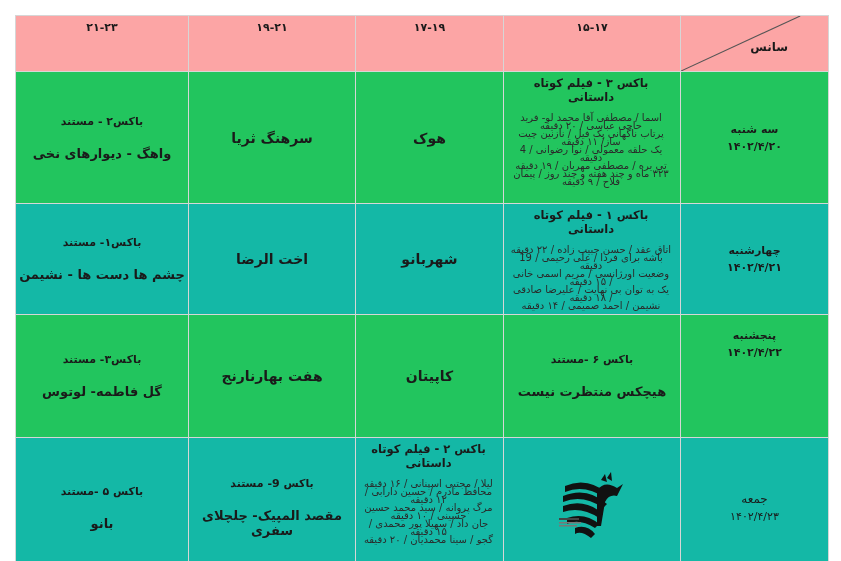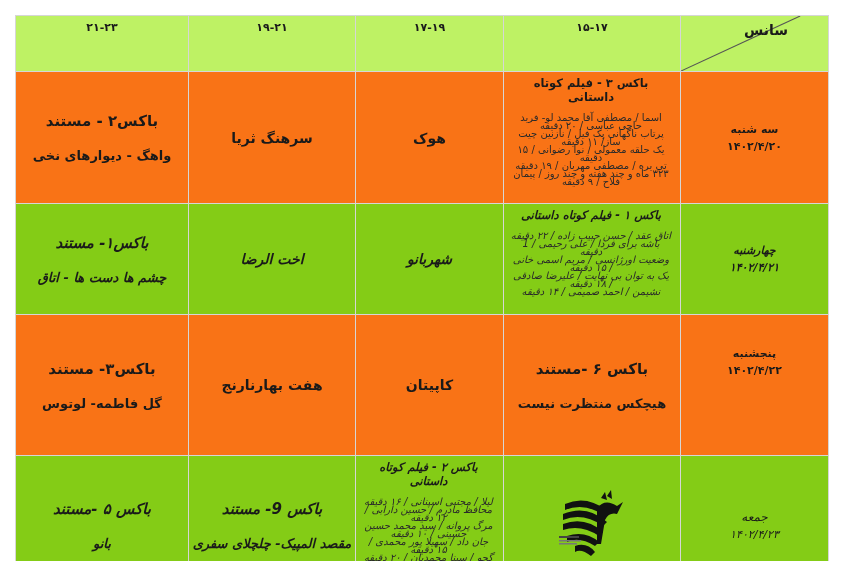--- a/index.html
+++ b/index.html
@@ -6,35 +6,35 @@
   body { width: 841px; height: 561px; position: relative; overflow: hidden;
          font-family: "DejaVu Sans", sans-serif; color: #1a1a1a; }
   table.schedule {
     position: absolute; left: 15px; top: 15px; width: 813px;
     border-collapse: collapse; direction: rtl; table-layout: fixed;
   }
   table.schedule td, table.schedule th {
     border: 1px solid #d6d6d6; text-align: center; vertical-align: middle;
     padding: 0; font-weight: bold; font-size: 11px;
   }
-  .row-shaded td { background: #f97316; }
-  .row-plain td { background: #84cc16; font-style: italic; }
-  tr.header th { height: 50px; background: #bef264; vertical-align: top; padding-top: 5px; font-size: 11px; }
+  .row-shaded td { background: #22c55e; }
+  .row-plain td { background: #14b8a6; }
+  tr.header th { height: 50px; background: #fca5a5; vertical-align: top; padding-top: 5px; font-size: 11px; }
   th.corner { position: relative; padding: 0 !important; overflow: hidden; }
   th.corner svg { position: absolute; left: 0; top: 0; width: 100%; height: 100%; }
-  .corner-top { position: absolute; right: 40px; top: 6px; font-size: 14px; }
+  .corner-top { position: absolute; right: 40px; top: 24px; font-size: 12px; }
   .corner-bottom { position: absolute; right: 18px; top: 30px; font-size: 12px; margin-top: 32px; }
   tr.r1 td { height: 123px; }
   tr.r2 td { height: 102px; }
   tr.r3 td { height: 108px; }
   tr.r4 td { height: 131px; }
   .day-name { display: block; font-size: 11px; margin-bottom: 4px; }
   .day-date { display: block; font-size: 11px; }
   .single-title { font-size: 14px; }
-  .box-label { display: block; font-size: 15px; margin-bottom: 18px; }
+  .box-label { display: block; font-size: 11px; margin-bottom: 18px; }
   .box-films { display: block; font-size: 13px; }
   .shorts { text-align: right; padding: 4px 8px 4px 6px !important; vertical-align: top !important; }
   .shorts-title { display: block; font-size: 11.5px; margin-bottom: 10px; }
   .shorts-list { list-style: none; margin: 0; padding: 0; }
   .shorts-list li { font-size: 10px; font-weight: normal; line-height: 8px; color: #2a2a2a; }
   .logo-cell { background: #ffffff; }
   .logo { display: inline-block; width: 70px; height: 80px; }
 </style>
 </head>
 <body>
@@ -65,21 +65,21 @@
   <tr class="row-shaded r1">
     <td>
       <span class="day-name">سه شنبه</span>
       <span class="day-date">۱۴۰۲/۴/۲۰</span>
     </td>
     <td class="shorts">
       <span class="shorts-title">باکس ۳ - فیلم کوتاه داستانی</span>
       <ul class="shorts-list">
         <li>اسما / مصطفی آقا محمد لو- فرید حاجی عباسی / ۲۰ دقیقه</li>
         <li>پرتاب ناگهانی یک فیل / نازنین چیت ساز/ ۱۱ دقیقه</li>
-        <li>یک حلقه معمولی / نوا رضوانی / ۱۵ دقیقه</li>
+        <li>یک حلقه معمولی / نوا رضوانی / 4 دقیقه</li>
         <li>تی یره / مصطفی مهربان / ۱۹ دقیقه</li>
         <li>۳۲۳ ماه و چند هفته و چند روز / پیمان فلاح / ۹ دقیقه</li>
       </ul>
     </td>
     <td>
       <span class="single-title">هوک</span>
     </td>
     <td>
       <span class="single-title">سرهنگ ثریا</span>
     </td>
@@ -91,40 +91,40 @@
 
   <tr class="row-plain r2">
     <td>
       <span class="day-name">چهارشنبه</span>
       <span class="day-date">۱۴۰۲/۴/۲۱</span>
     </td>
     <td class="shorts">
       <span class="shorts-title">باکس ۱ - فیلم کوتاه داستانی</span>
       <ul class="shorts-list">
         <li>اتاق عقد / حسن حبیب زاده / ۲۲ دقیقه</li>
-        <li>باشه برای فردا / علی رحیمی / 1 دقیقه</li>
+        <li>باشه برای فردا / علی رحیمی / 19 دقیقه</li>
         <li>وضعیت اورژانسی / مریم اسمی خانی / ۱۵ دقیقه</li>
         <li>یک به توان بی نهایت / علیرضا صادقی / ۱۸ دقیقه</li>
         <li>نشیمن / احمد صمیمی / ۱۴ دقیقه</li>
       </ul>
     </td>
     <td>
       <span class="single-title">شهربانو</span>
     </td>
     <td>
       <span class="single-title">اخت الرضا</span>
     </td>
     <td>
       <span class="box-label">باکس۱- مستند</span>
-      <span class="box-films">چشم ها دست ها - اتاق</span>
+      <span class="box-films">چشم ها دست ها - نشیمن</span>
     </td>
   </tr>
 
   <tr class="row-shaded r3">
-    <td style="vertical-align:top;padding-top:32px;">
+    <td style="vertical-align:top;padding-top:14px;">
       <span class="day-name">پنجشنبه</span>
       <span class="day-date">۱۴۰۲/۴/۲۲</span>
     </td>
     <td>
       <span class="box-label">باکس ۶ -مستند</span>
       <span class="box-films">هیچکس منتظرت نیست</span>
     </td>
     <td>
       <span class="single-title">کاپیتان</span>
     </td>

